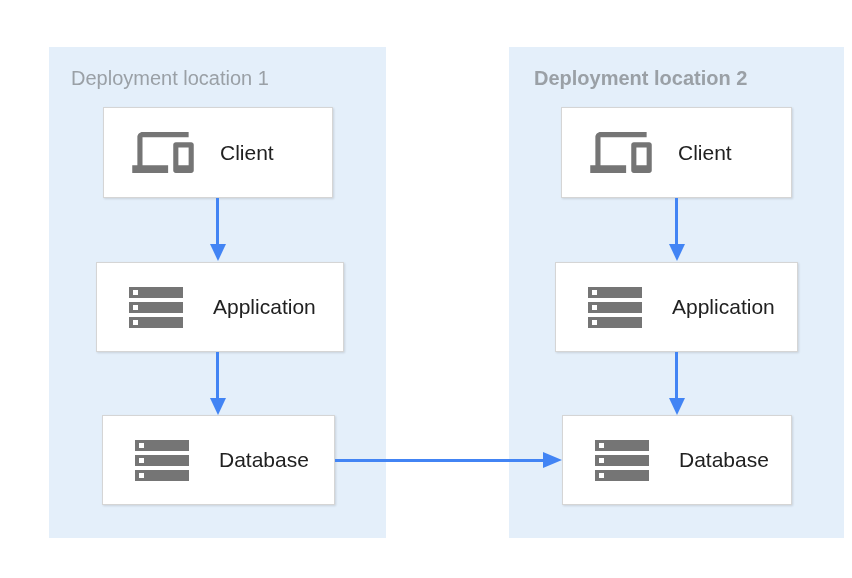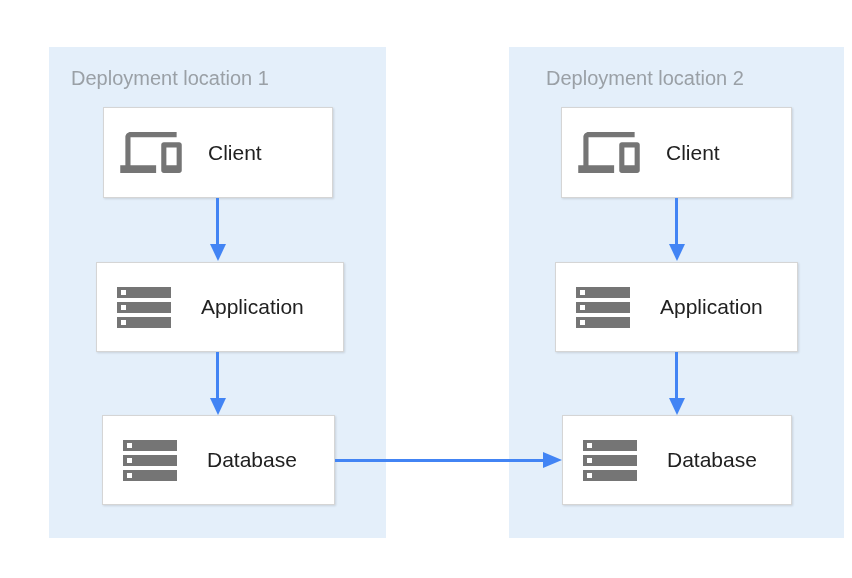--- a/index.html
+++ b/index.html
@@ -29,30 +29,30 @@
   #panel-1 { left: 23px;  width: 337px; }
   #panel-2 { left: 483px; width: 335px; }
 
   .panel-title {
     position: absolute;
     font-size: 20px;
     color: var(--title-gray);
     white-space: nowrap;
   }
   #panel-1-title { left: 45px;  top: 67px; }
-  #panel-2-title { left: 520px; top: 67px; }
+  #panel-2-title { left: 508px; top: 67px; font-weight: bold; }
 
   .node {
     position: absolute;
     background: var(--node-background);
     border: 1px solid var(--node-border);
     box-shadow: 1px 1px 2px rgba(0,0,0,0.12);
     display: flex;
     align-items: center;
-    padding-left: 16px;
+    padding-left: 28px;
   }
   #node-client-1      { left: 77px;  top: 107px; width: 230px; height: 91px; }
   #node-application-1 { left: 70px;  top: 262px; width: 248px; height: 90px; }
   #node-database-1    { left: 76px;  top: 415px; width: 233px; height: 90px; }
   #node-client-2      { left: 535px; top: 107px; width: 231px; height: 91px; }
   #node-application-2 { left: 529px; top: 262px; width: 243px; height: 90px; }
   #node-database-2    { left: 536px; top: 415px; width: 230px; height: 90px; }
 
   .icon-wrap {
     width: 62px;

